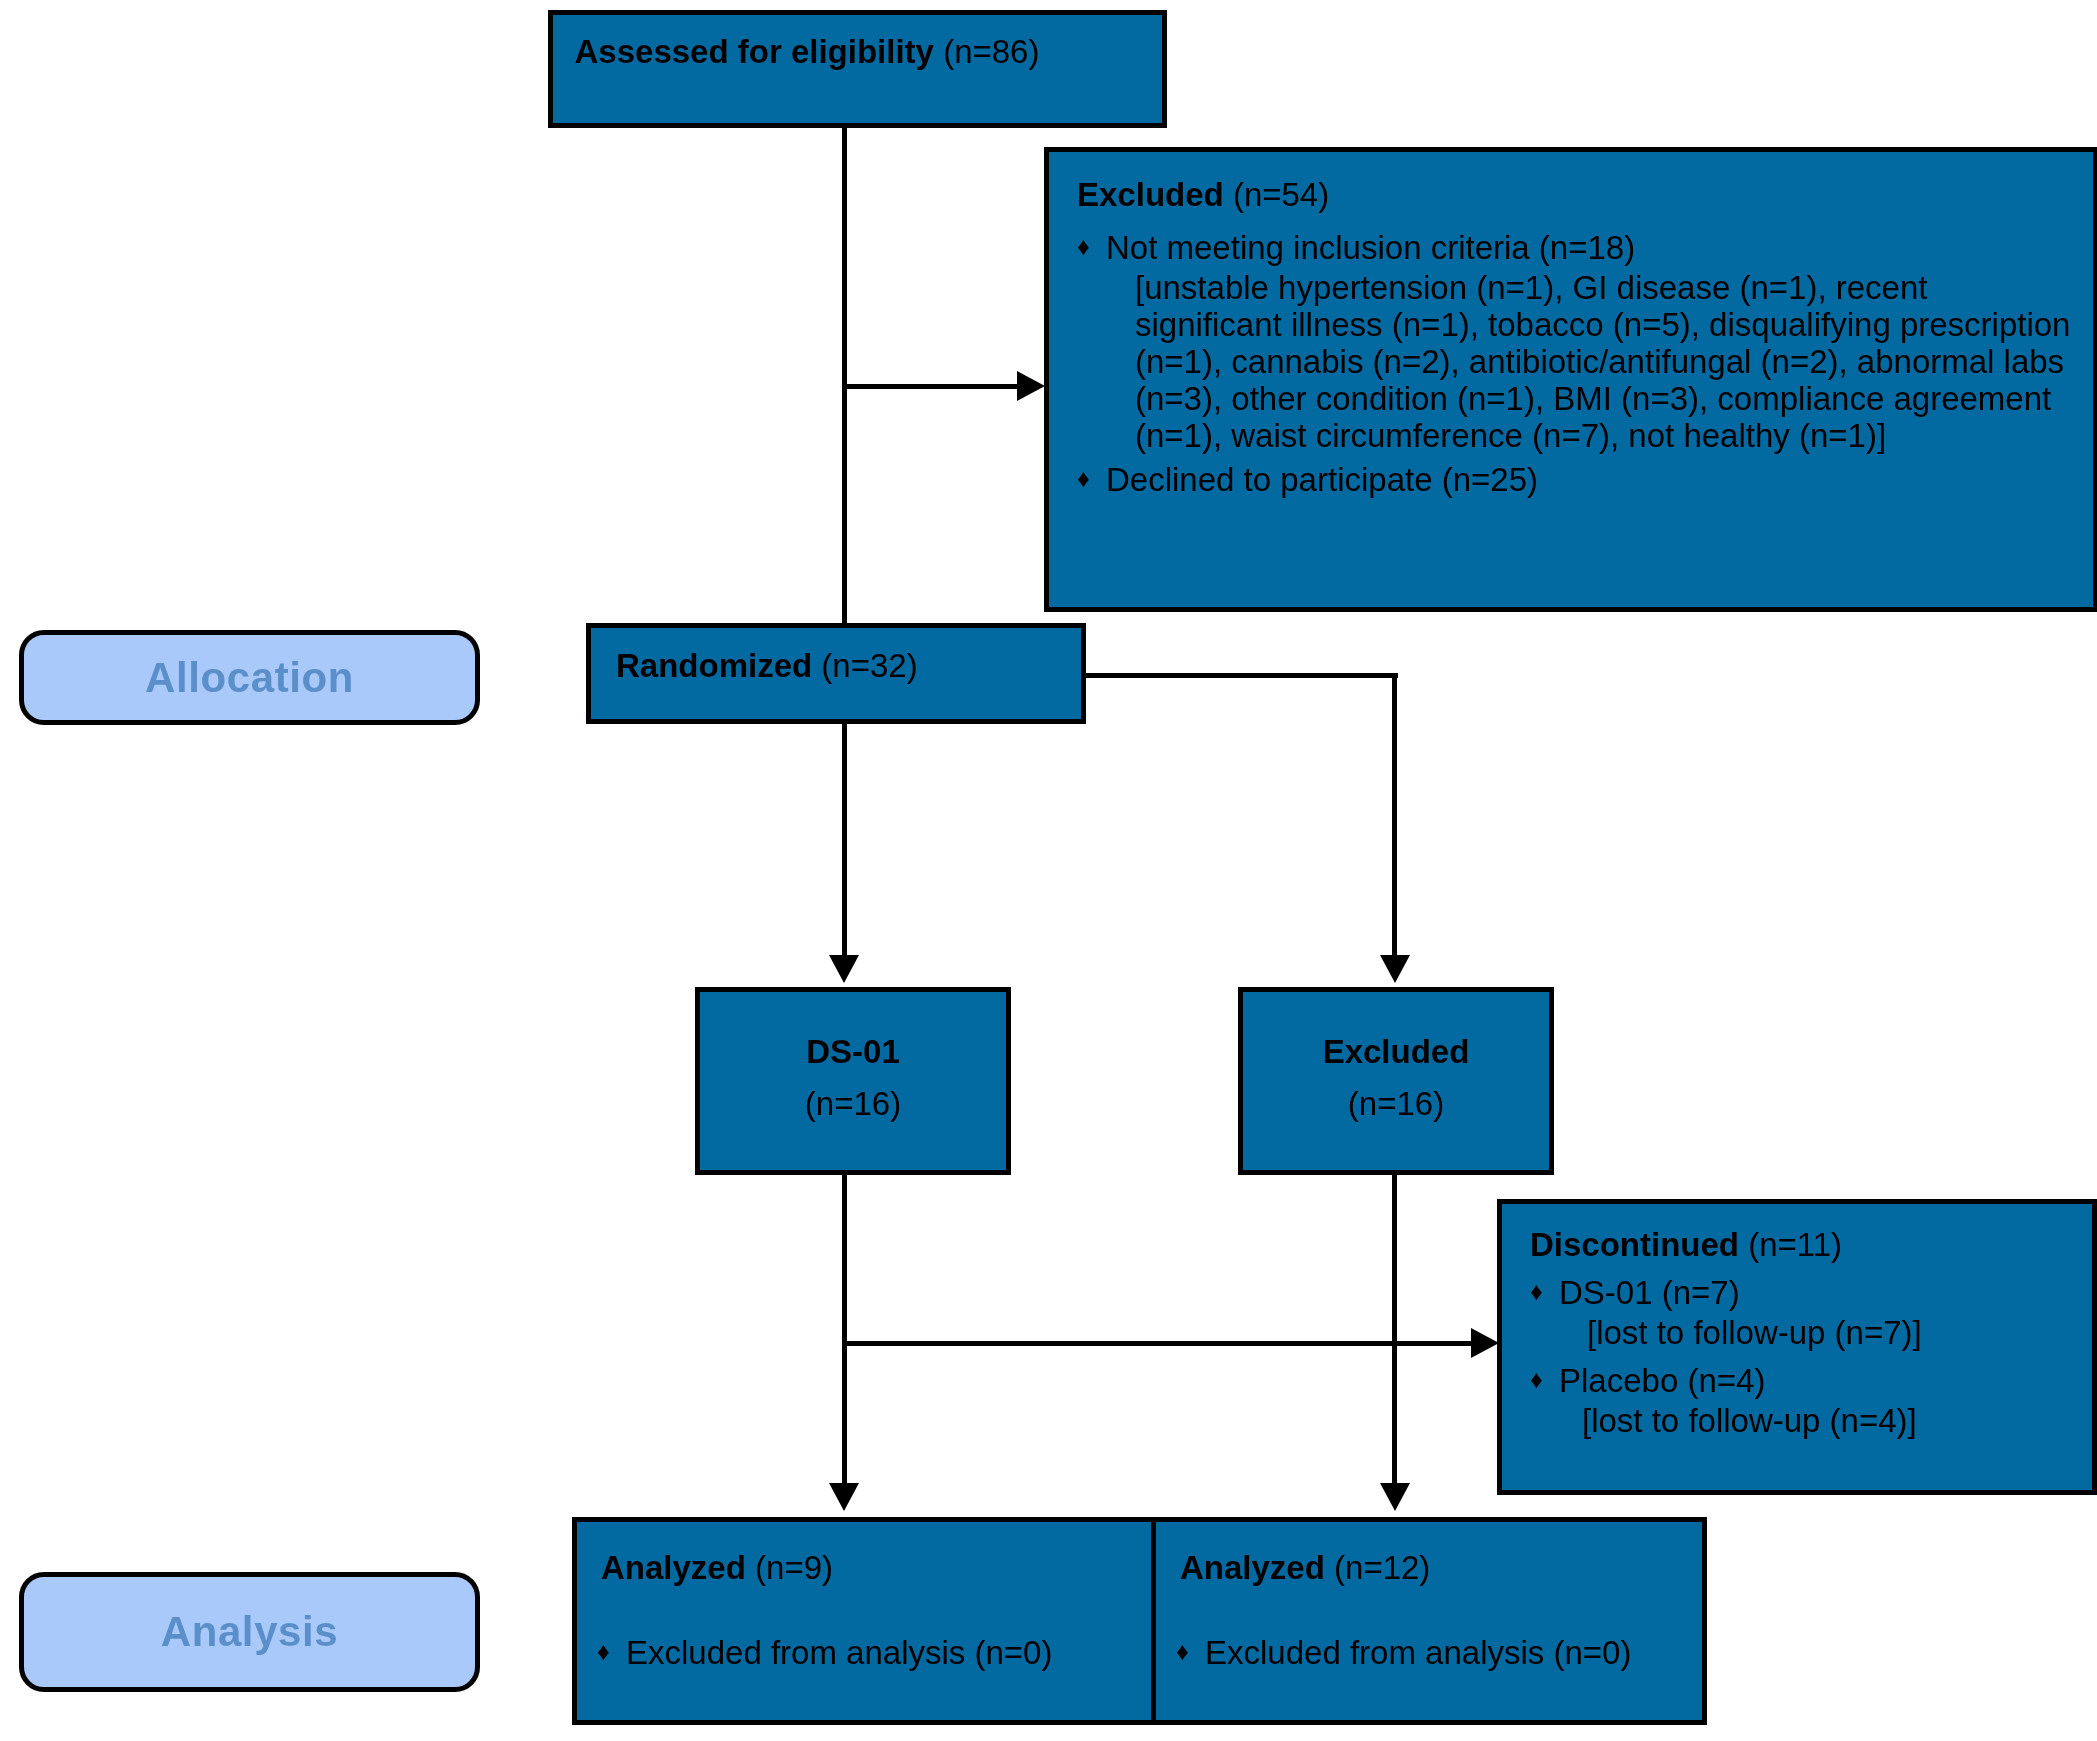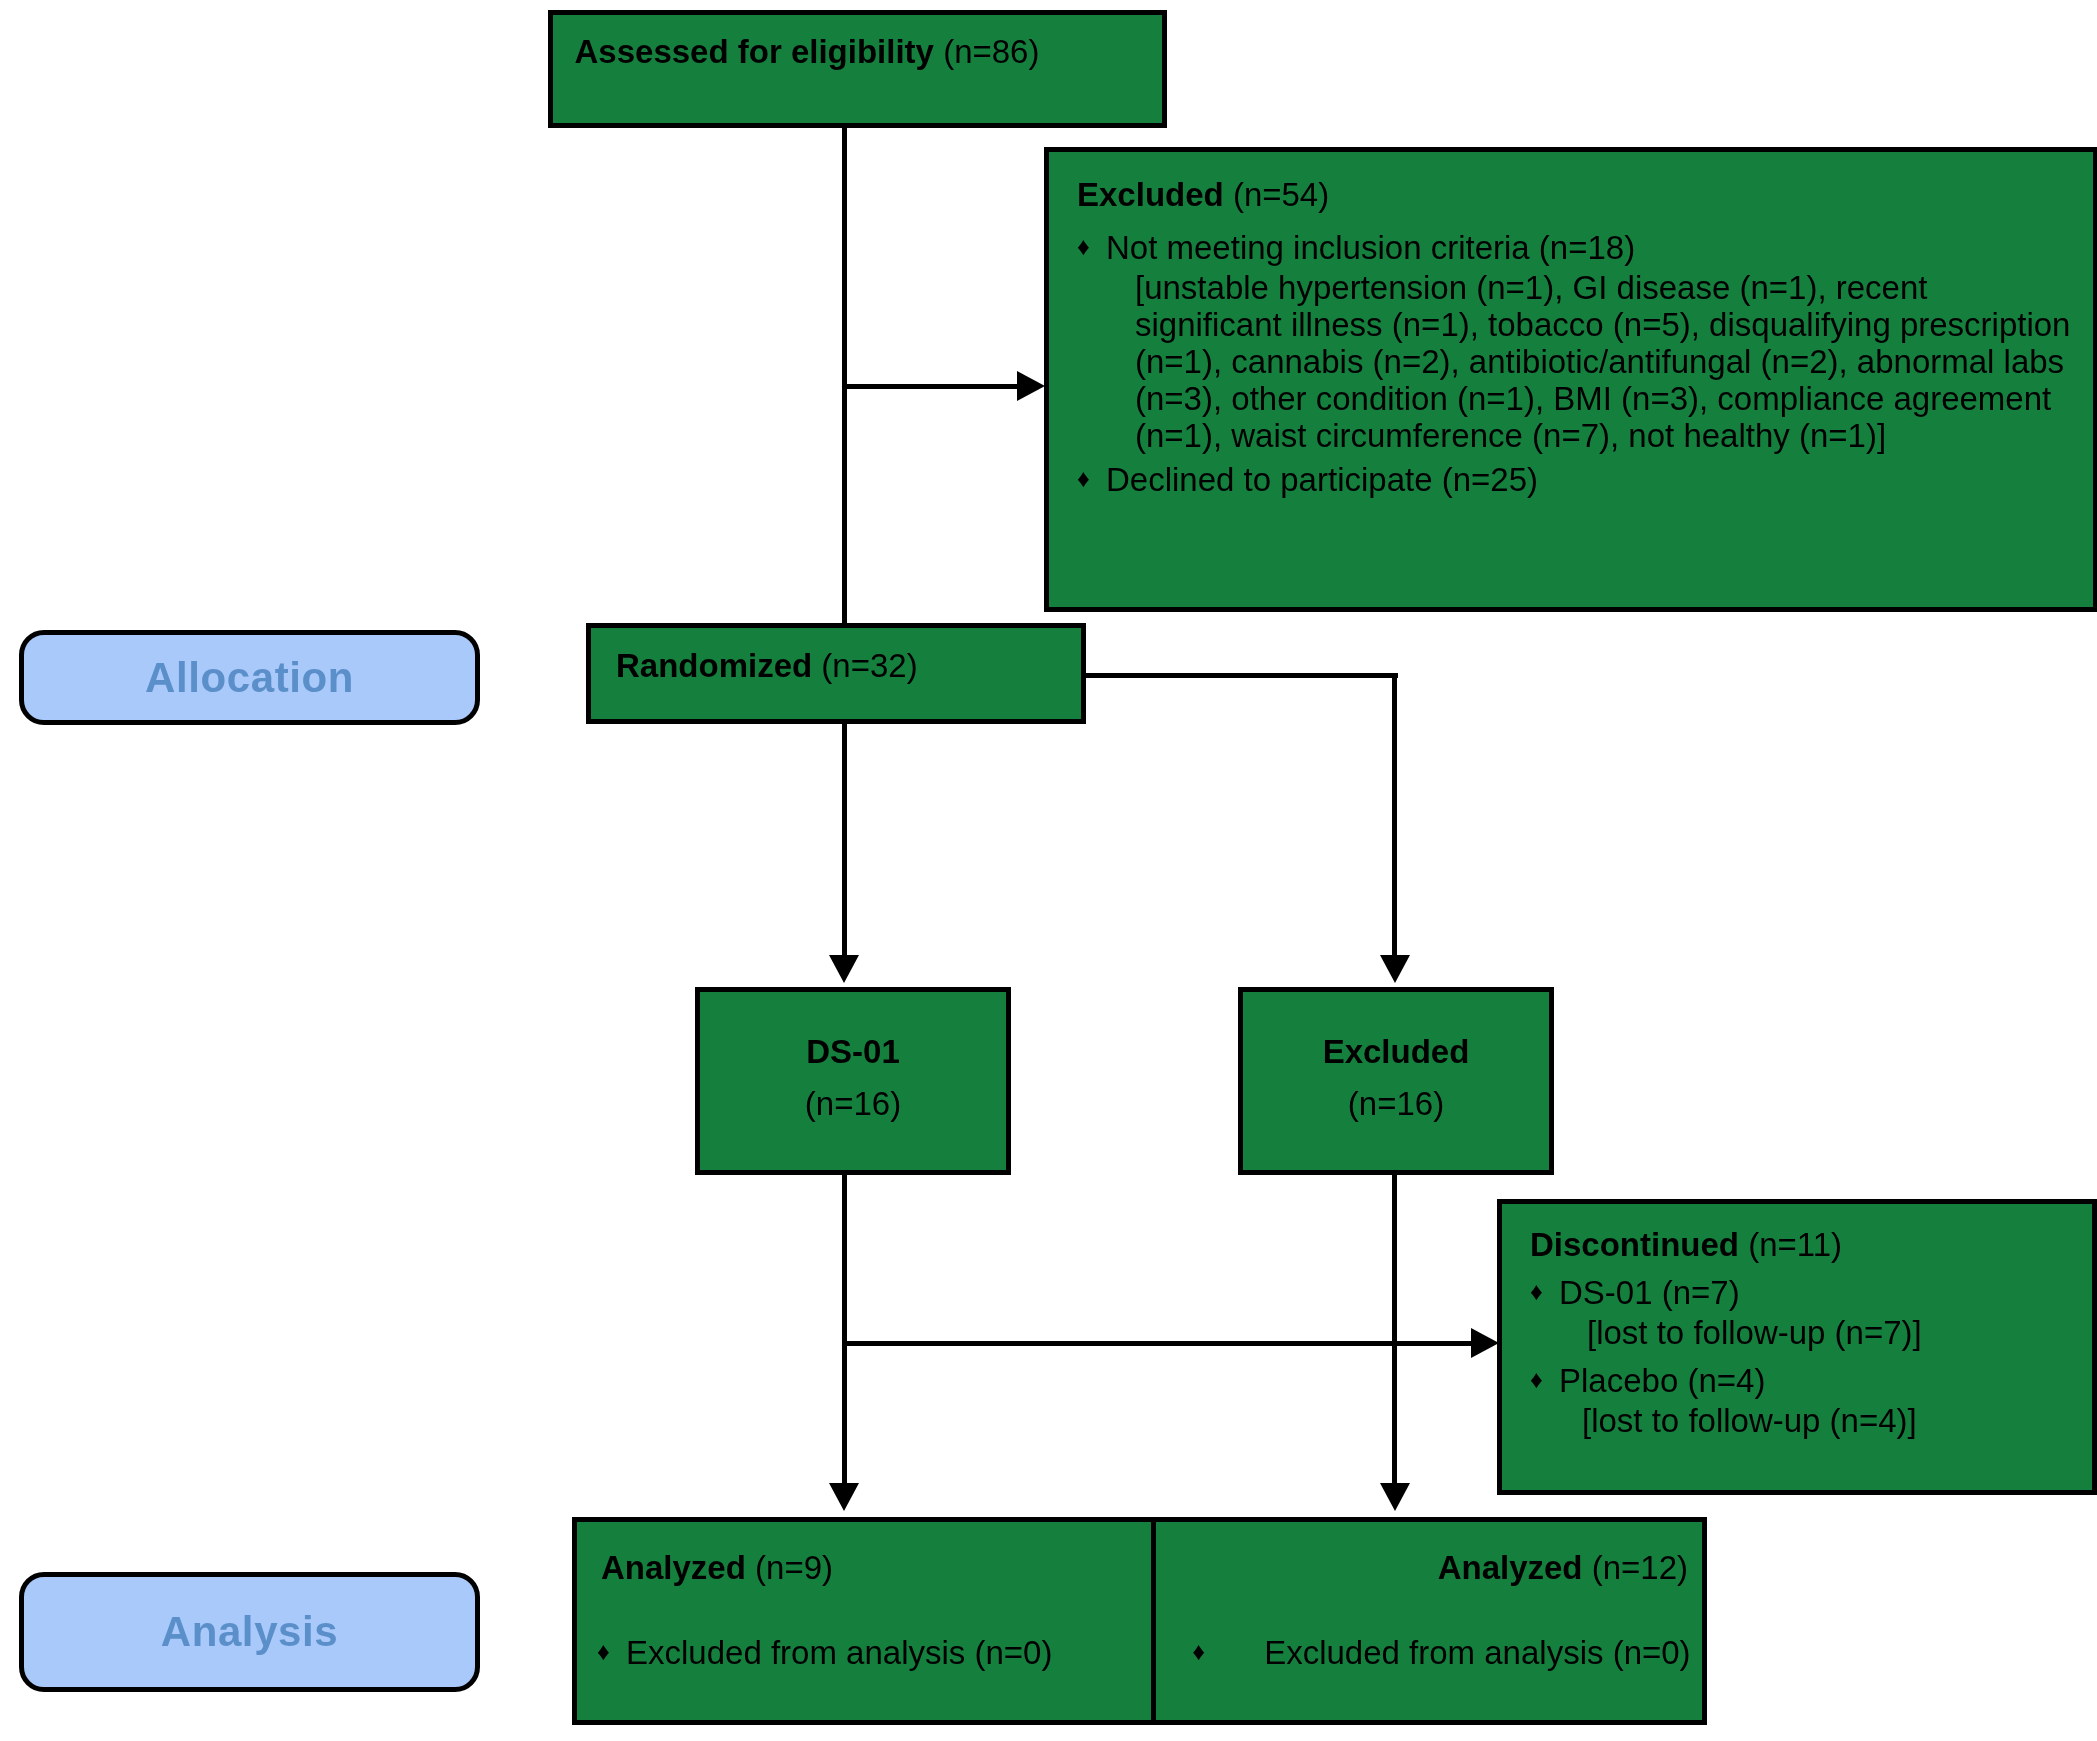--- a/index.html
+++ b/index.html
@@ -17,21 +17,21 @@
     border-radius:25px;
     display:flex;align-items:center;justify-content:center;
     color:#5b8fc9;
     font-weight:bold;
     font-size:42px;
     letter-spacing:0.6px;
     box-sizing:border-box;
   }
   .box{
     position:absolute;
-    background:#15803d;
+    background:#0369a1;
     border:5px solid #000000;
     box-sizing:border-box;
     overflow:hidden;
   }
   .box-inner{
     position:absolute;
     left:21.5px;right:14px;
   }
   .t{font-size:33px;color:#000;line-height:1.12;}
   .b{font-weight:bold;}
@@ -171,21 +171,21 @@
     <div class="box-inner t" style="top:28px;left:24px;">
       <span class="b">Analyzed</span>
       <span>(n=9)</span>
     </div>
     <div class="bullet-row" style="position:absolute;left:20px;right:11.4px;top:111px;">
       <span class="bullet-glyph">♦</span>
       <span class="bullet-txt">Excluded from analysis (n=0)</span>
     </div>
   </div>
 
-  <div class="box" style="left:1151px;top:1517px;width:556px;height:208px;text-align:right;">
+  <div class="box" style="left:1151px;top:1517px;width:556px;height:208px;">
     <div class="box-inner t" style="top:28px;left:24px;">
       <span class="b">Analyzed</span>
       <span>(n=12)</span>
     </div>
     <div class="bullet-row" style="position:absolute;left:20px;right:11.4px;top:111px;">
       <span class="bullet-glyph">♦</span>
       <span class="bullet-txt">Excluded from analysis (n=0)</span>
     </div>
   </div>
 

